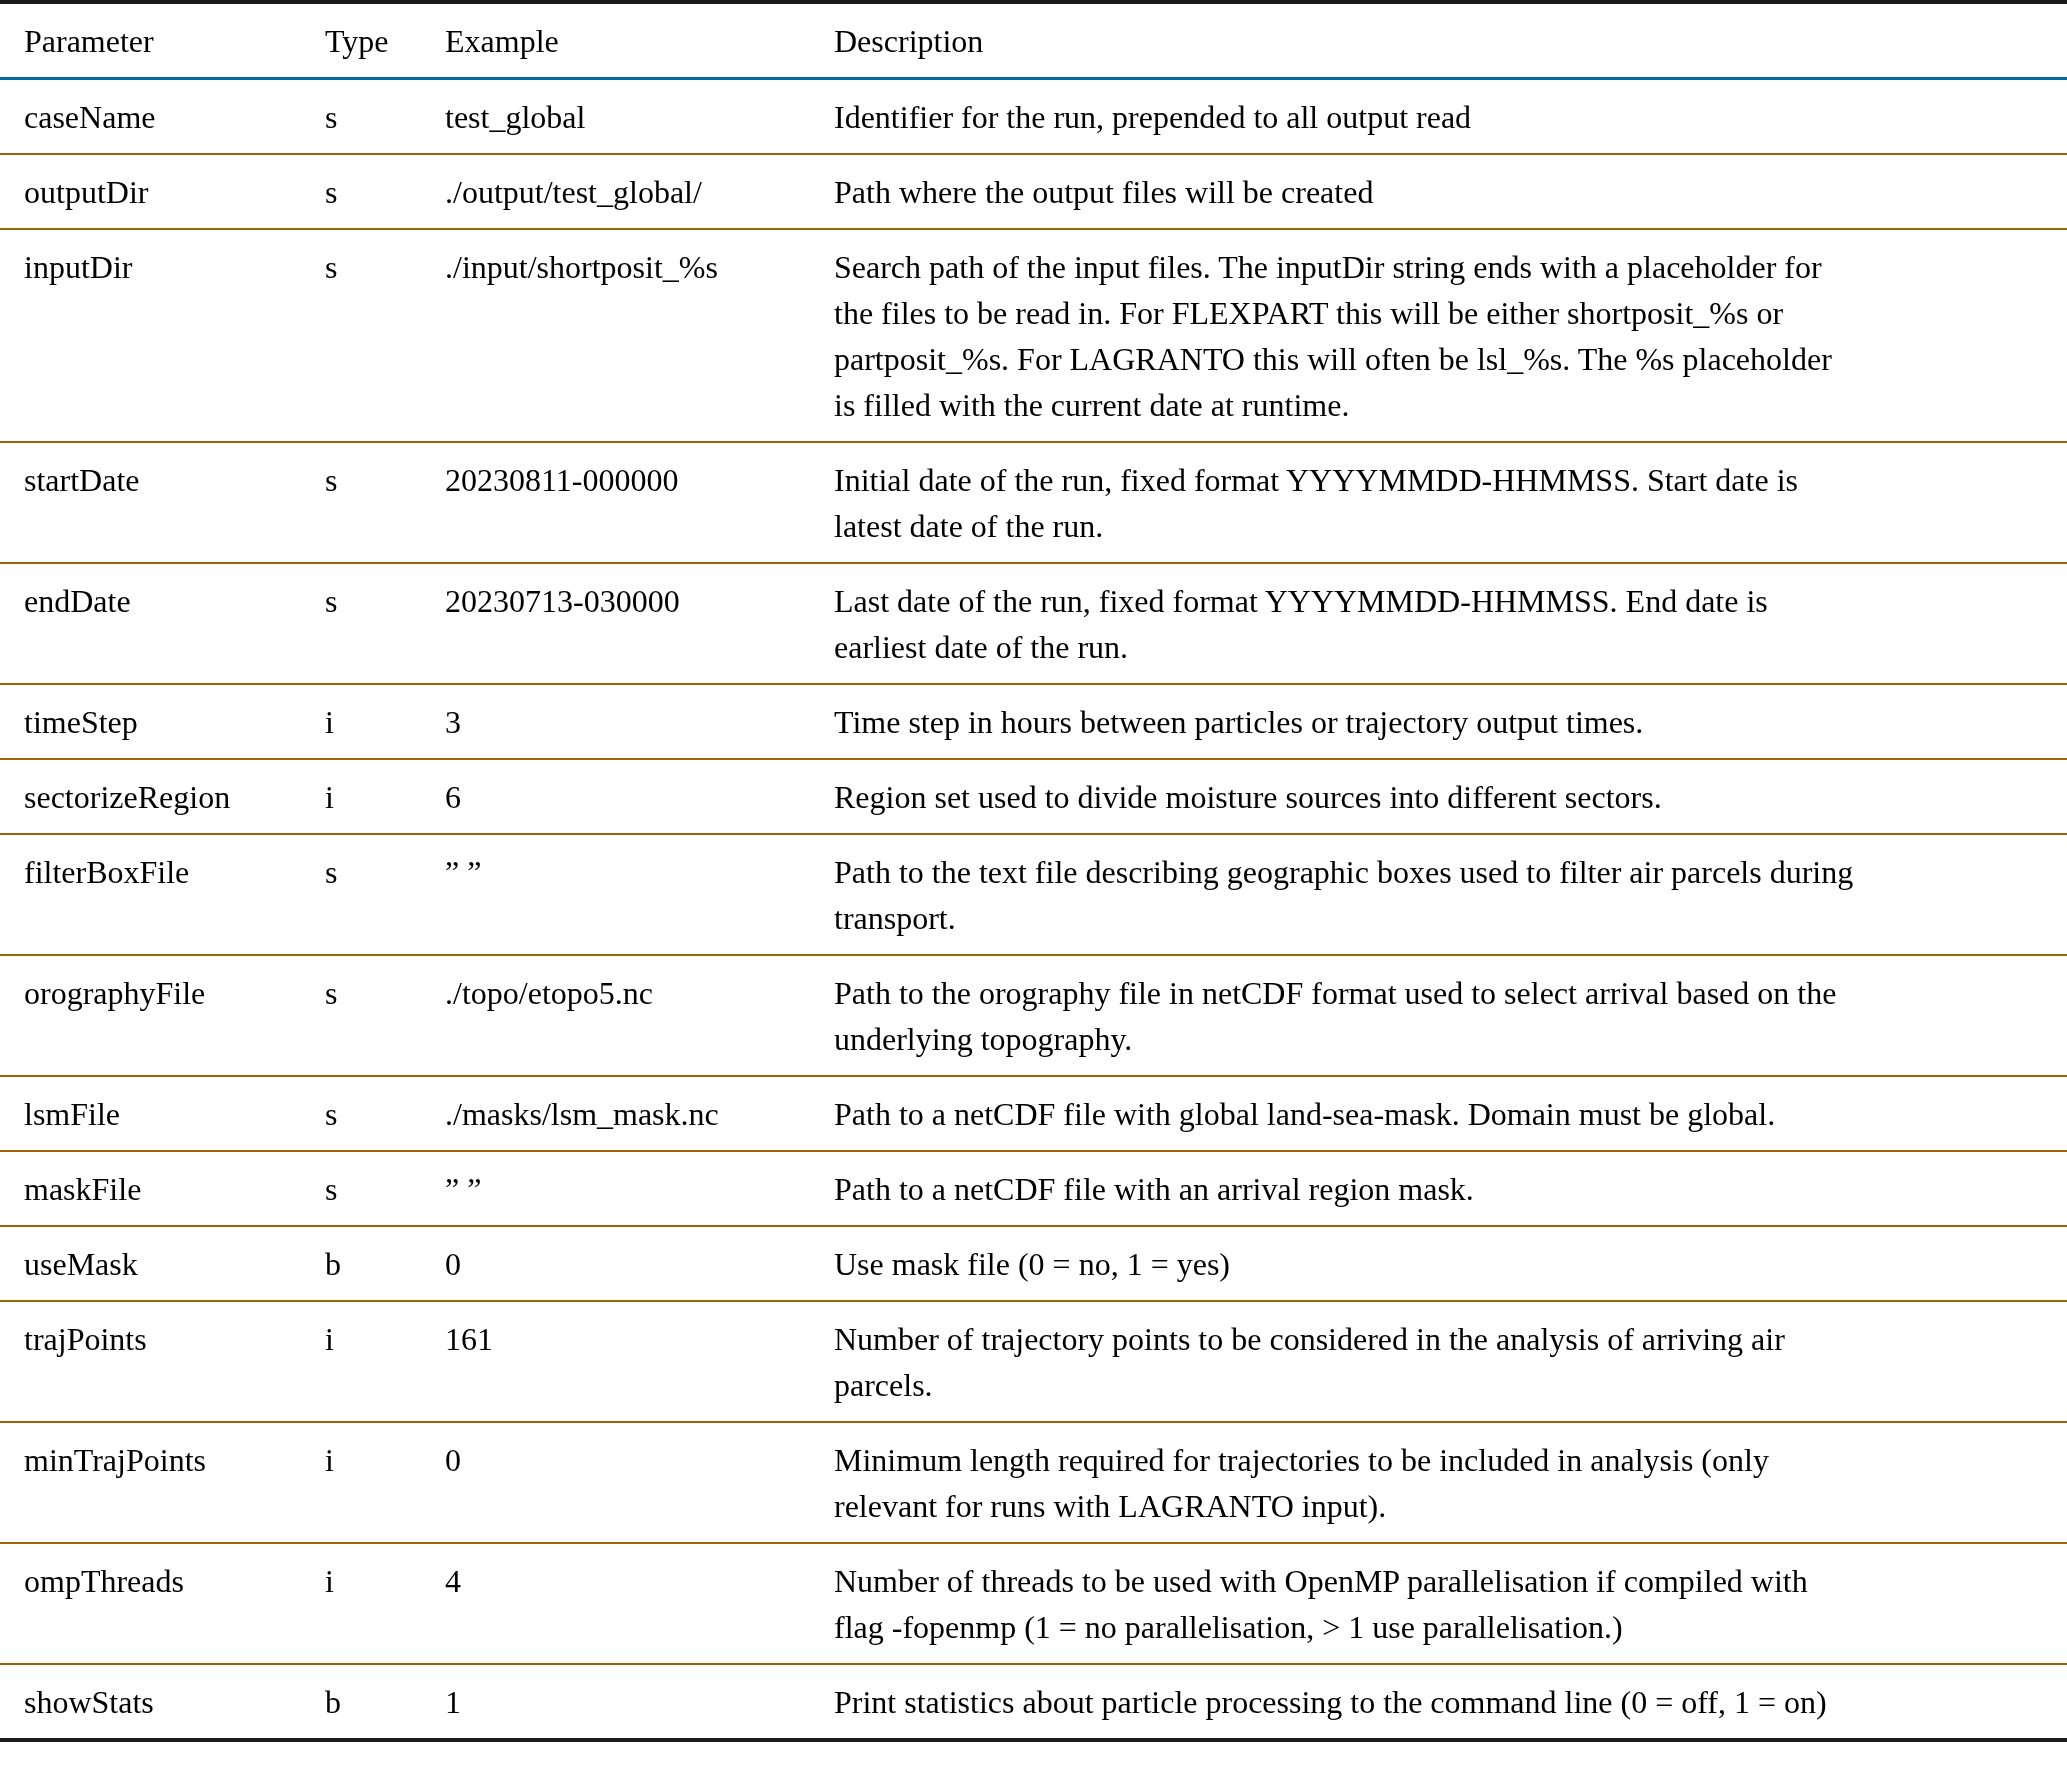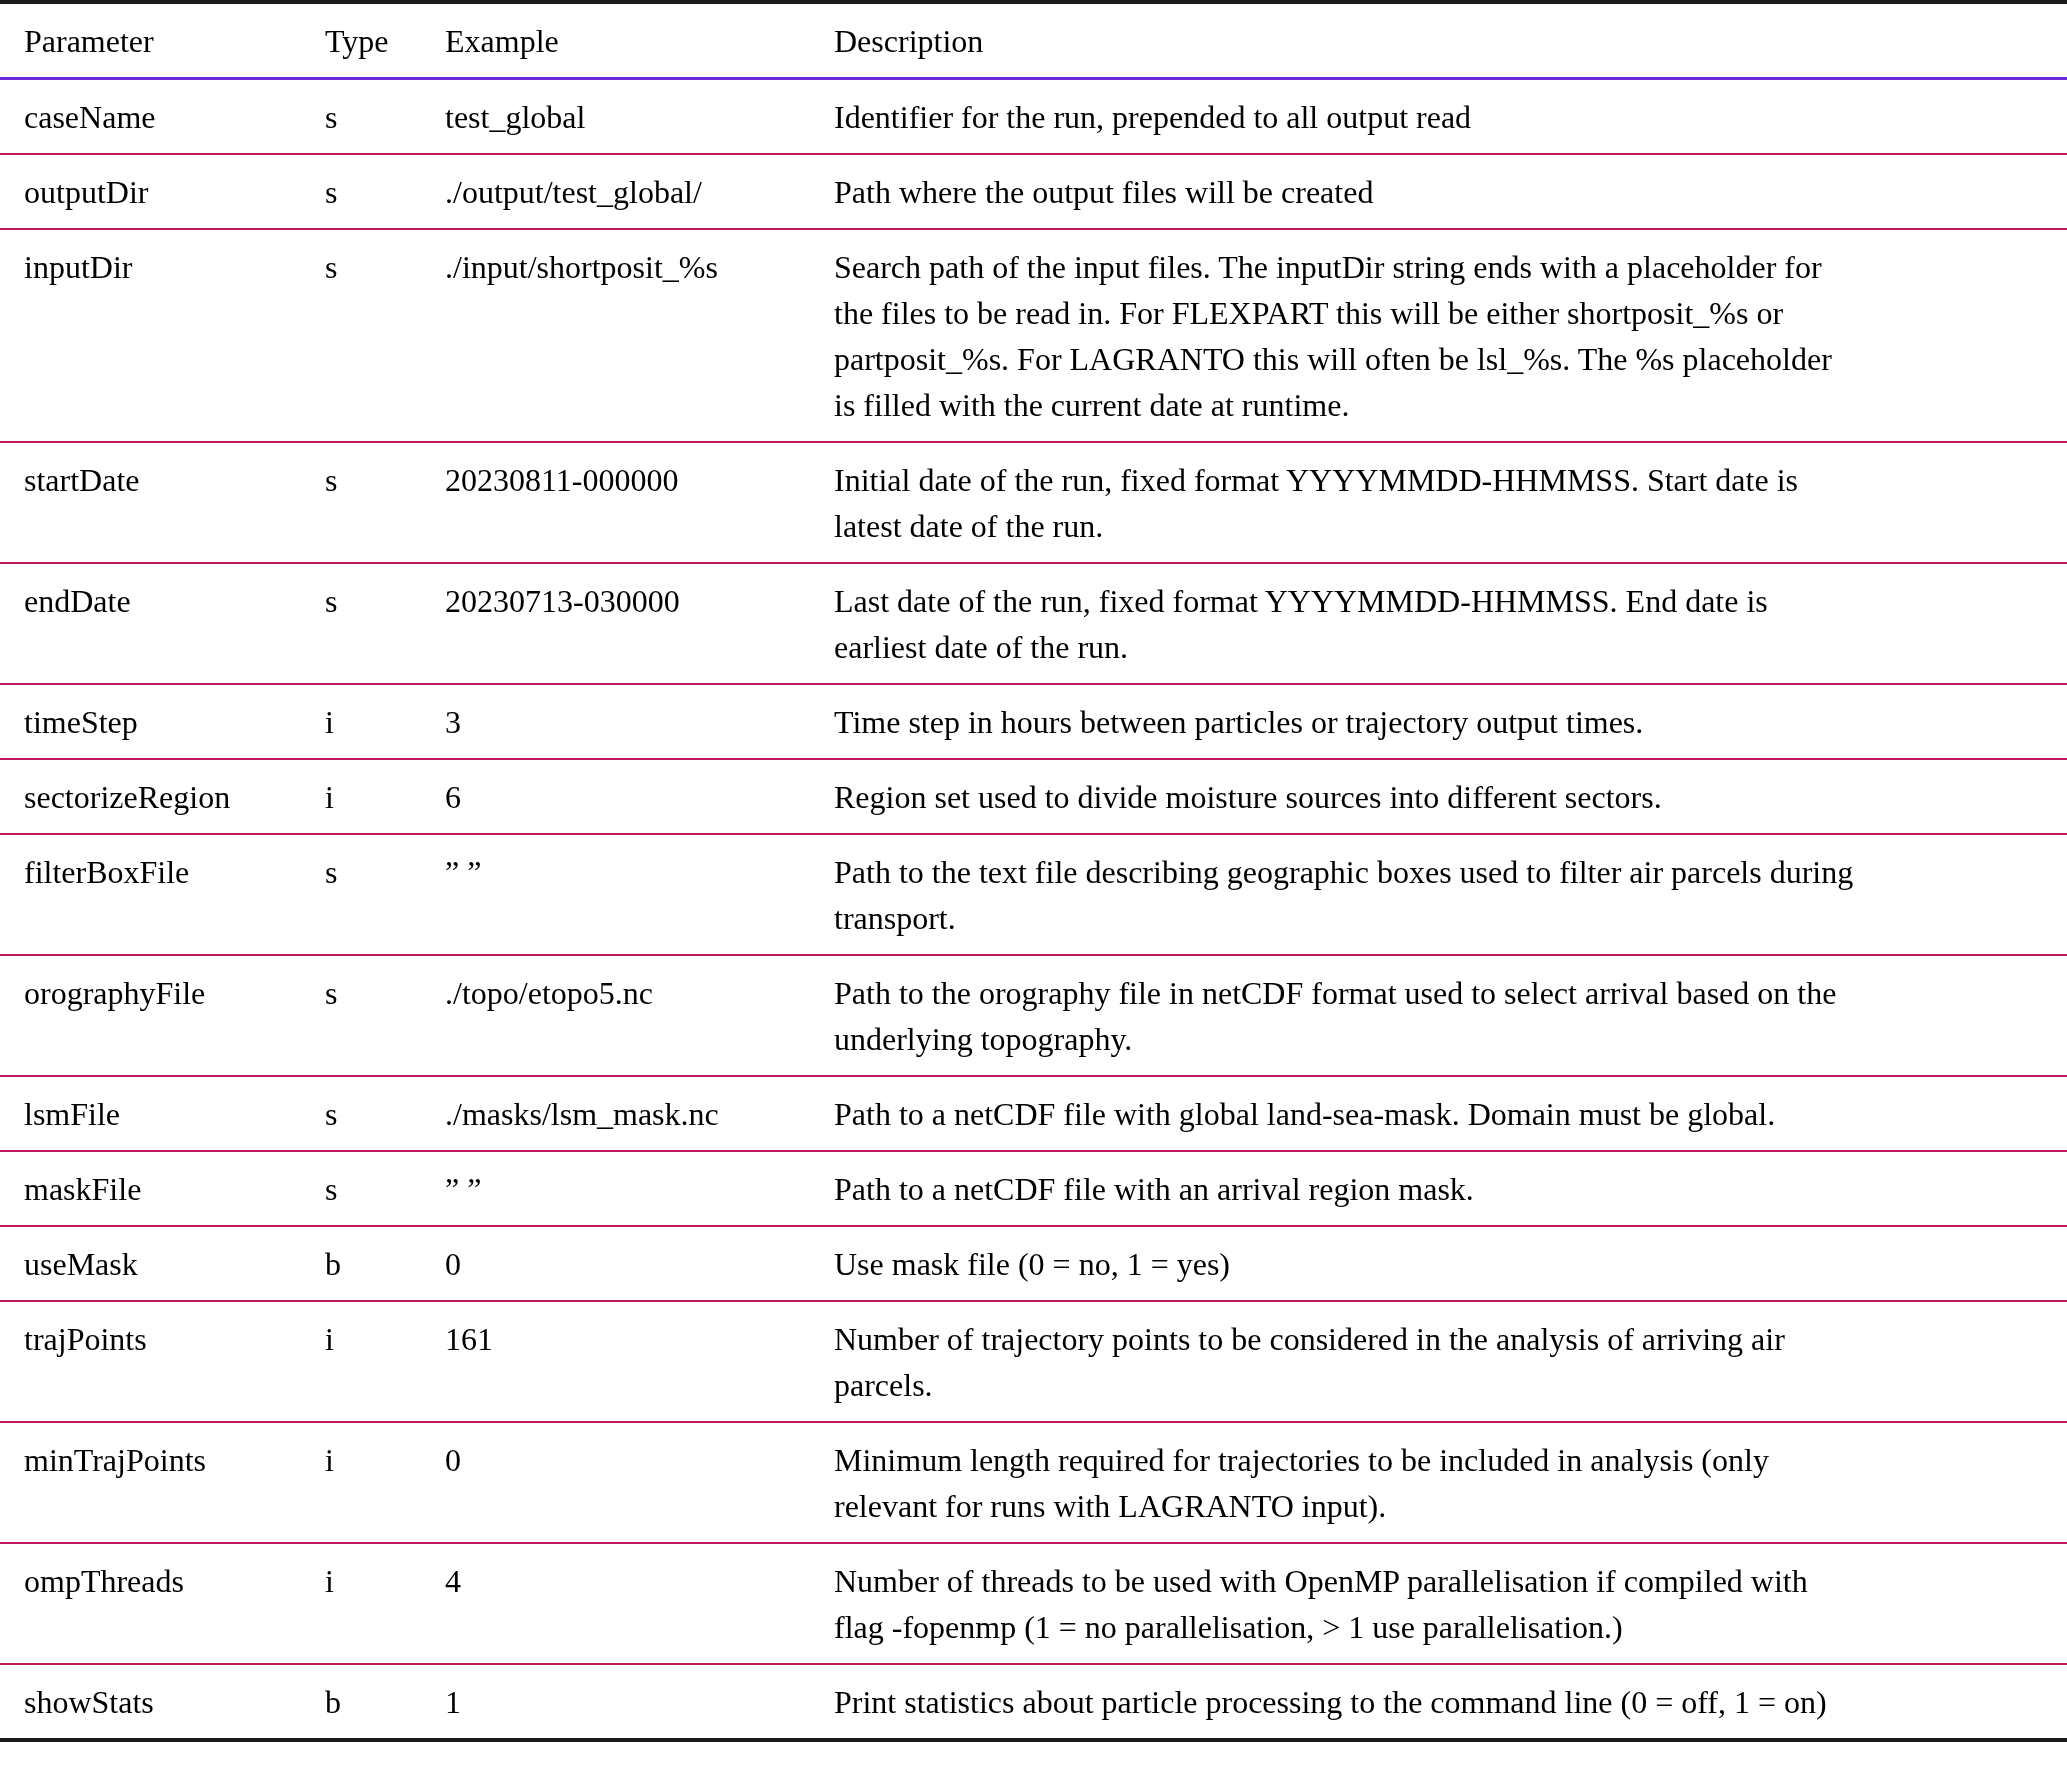--- a/index.html
+++ b/index.html
@@ -30,22 +30,22 @@
     text-align: left;
     vertical-align: top;
     font-size: 32px;
     line-height: 46px;
     padding: 14px 0 13px 0;
     white-space: pre;
     overflow: visible;
   }
   th:first-child, td:first-child { padding-left: 24px; }
   td.desc-cell { padding-right: 10px; }
-  thead tr { border-bottom: 3px solid #6d28d9; }
-  tbody tr { border-bottom: 2px solid #be185d; }
+  thead tr { border-bottom: 3px solid #0369a1; }
+  tbody tr { border-bottom: 2px solid #a16207; }
   tbody tr:last-child { border-bottom: 4px solid #1a1a1a; }
 </style>
 </head>
 <body>
 
 <div class="page">
   <table class="param-table">
     <colgroup>
       <col class="c-param">
       <col class="c-type">

